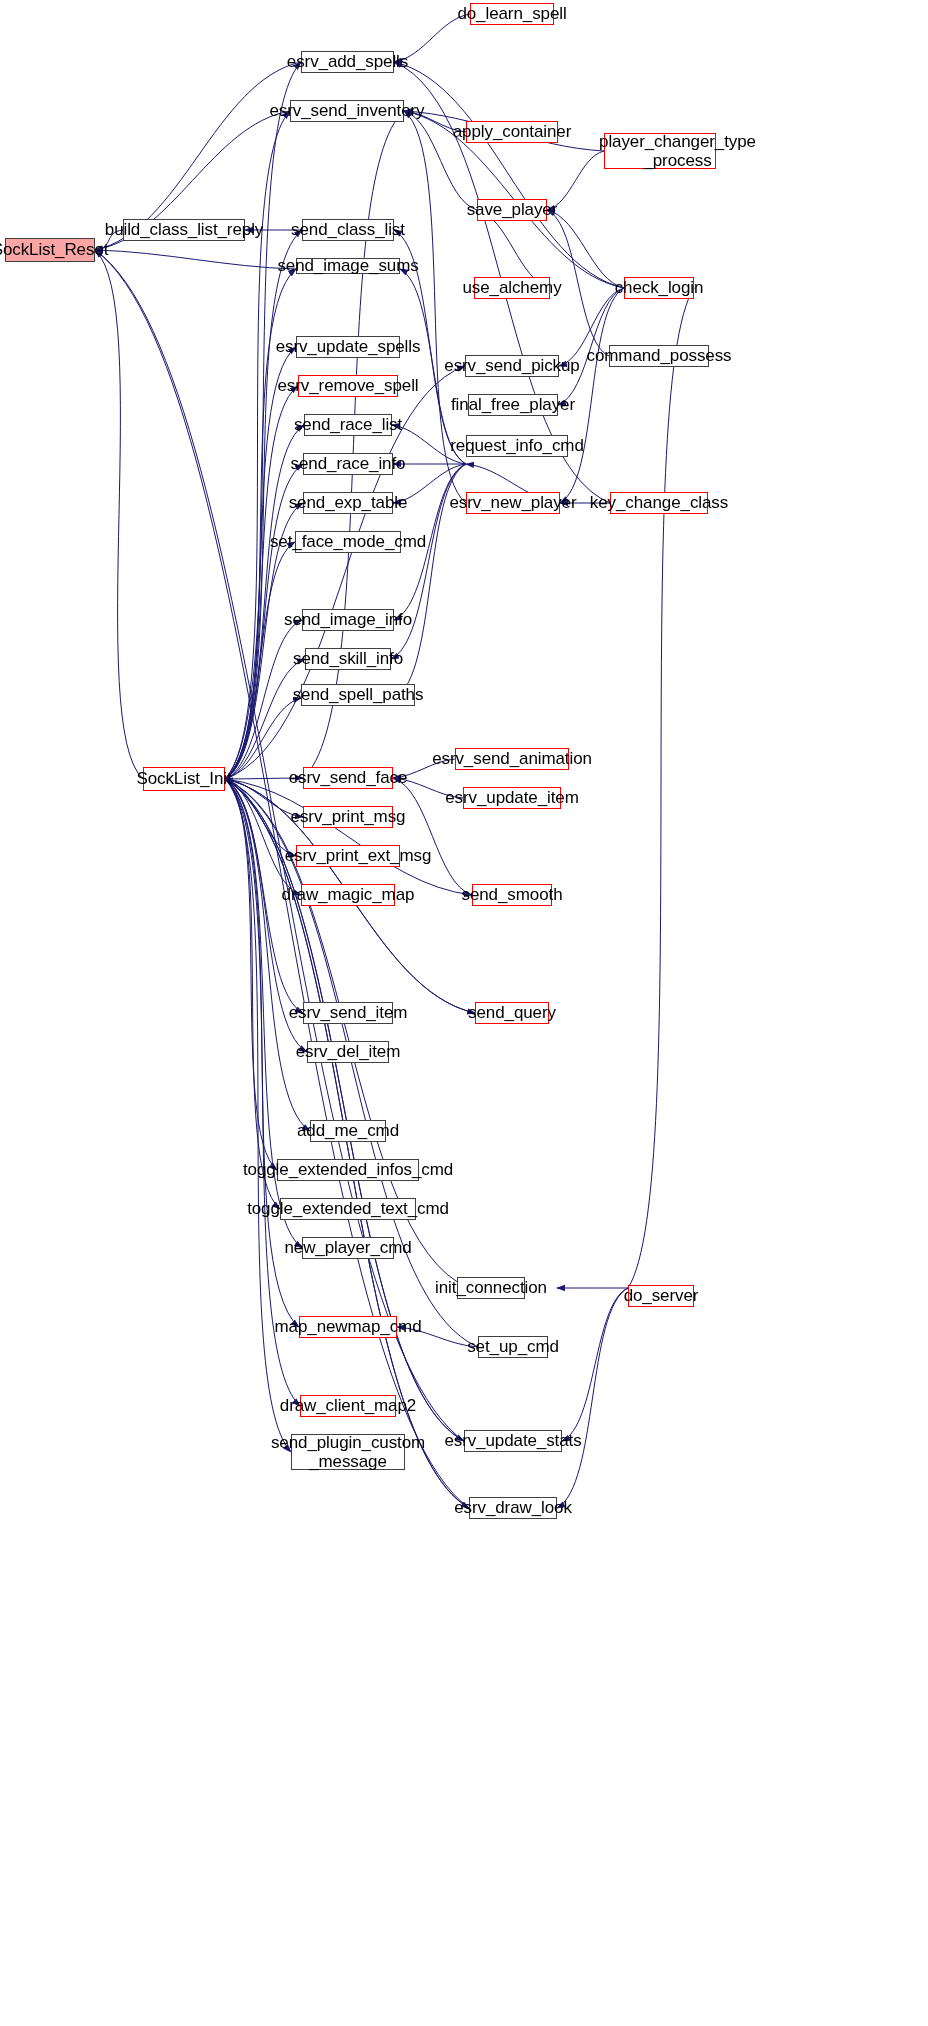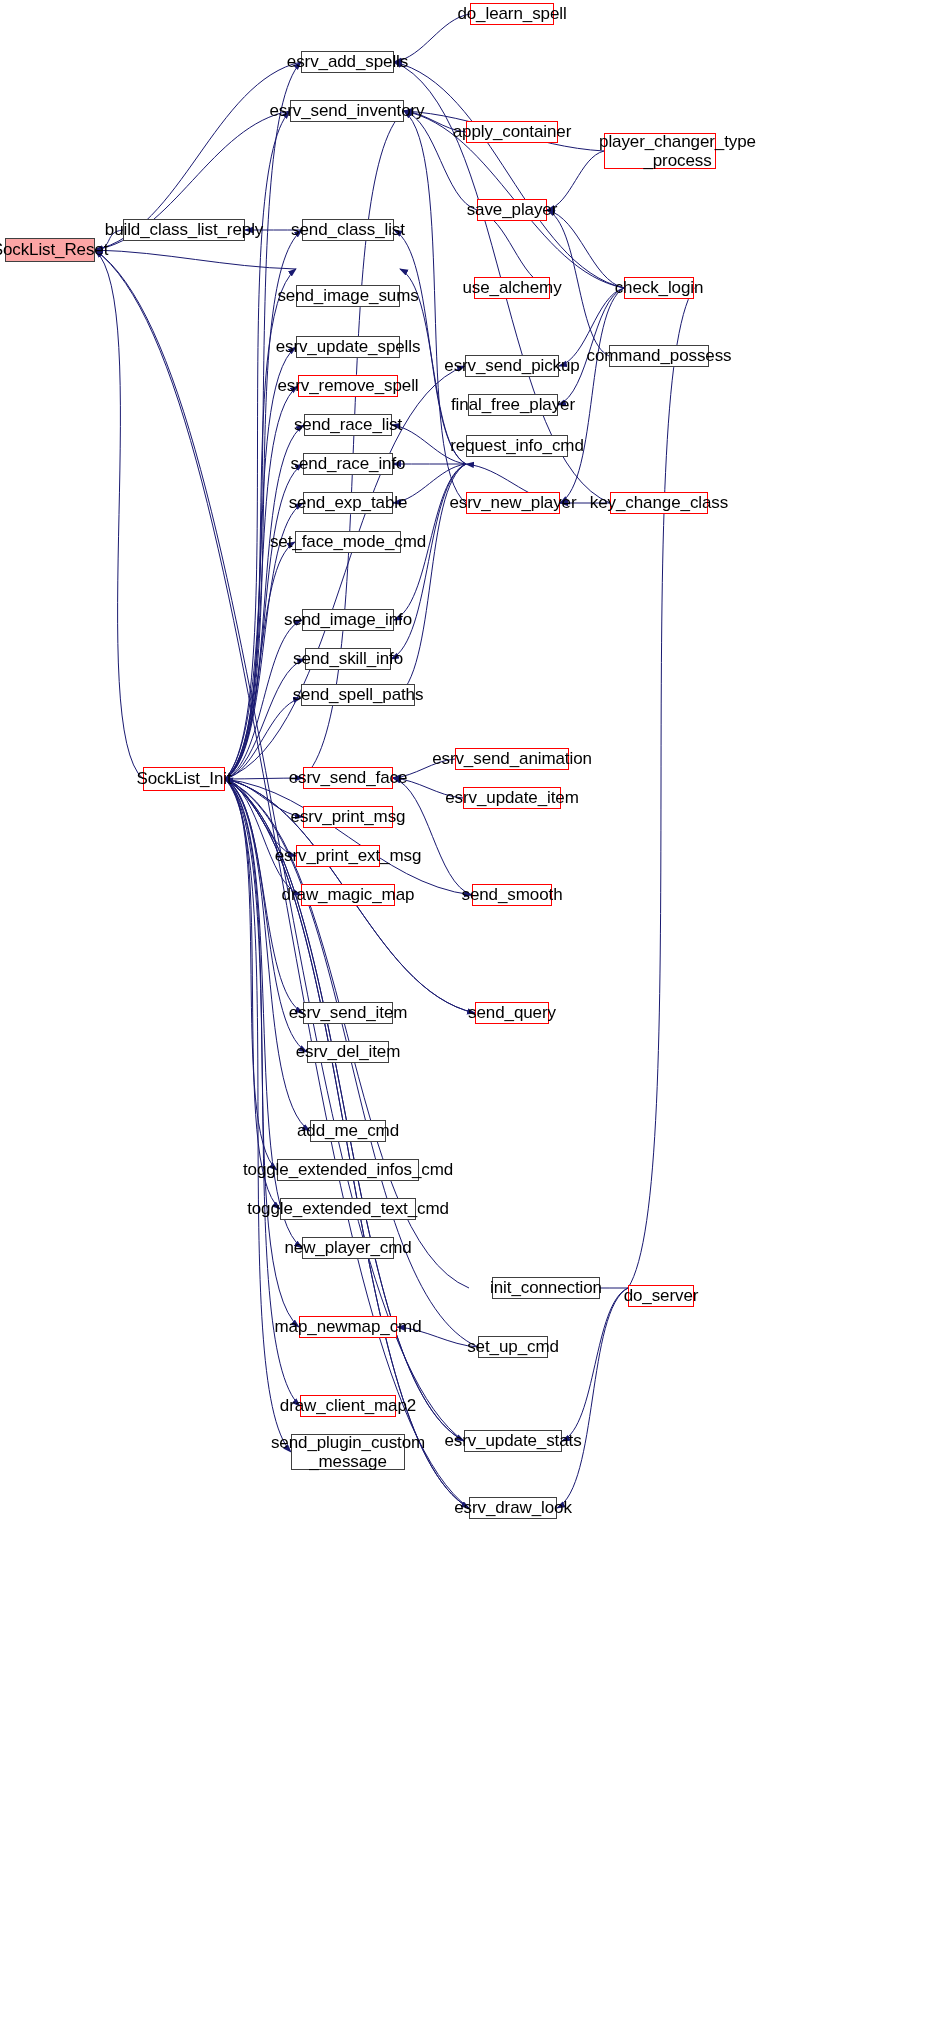--- a/index.html
+++ b/index.html
@@ -102,34 +102,34 @@
         <path d="M469,1508 C342.20000000000005,1435.1 351.79999999999995,851.9 225,779" marker-end="url(#ah)"></path>
         <path d="M472,895 C435.50480000000005,883.3 429.49519999999995,789.7 393,778" marker-end="url(#ah)"></path>
         <path d="M475,1013 C369.8096,989.6 330.1904,802.4 225,779" marker-end="url(#ah)"></path>
       </g>
   </svg>
 <div class="node root" style="left: 5px; top: 238px; width: 90px; height: 24px;">SockList_Reset</div>
     <div class="node" style="left: 123px; top: 219px; width: 122px; height: 22px;">build_class_list_reply</div>
     <div class="node" style="left: 301px; top: 51px; width: 93px; height: 22px;">esrv_add_spells</div>
     <div class="node" style="left: 290px; top: 100px; width: 114px; height: 22px;">esrv_send_inventory</div>
     <div class="node" style="left: 302px; top: 219px; width: 92px; height: 22px;">send_class_list</div>
-    <div class="node" style="left: 296px; top: 258px; width: 104px; height: 22px; margin-top: 27px;">send_image_sums</div>
+    <div class="node" style="left: 296px; top: 258px; width: 104px; height: 16px;">send_image_sums</div>
     <div class="node" style="left: 296px; top: 336px; width: 104px; height: 22px;">esrv_update_spells</div>
     <div class="node red" style="left: 298px; top: 375px; width: 100px; height: 22px;">esrv_remove_spell</div>
     <div class="node" style="left: 304px; top: 414px; width: 88px; height: 22px;">send_race_list</div>
     <div class="node" style="left: 303px; top: 453px; width: 90px; height: 22px;">send_race_info</div>
     <div class="node" style="left: 303px; top: 492px; width: 90px; height: 22px;">send_exp_table</div>
     <div class="node" style="left: 295px; top: 531px; width: 106px; height: 22px;">set_face_mode_cmd</div>
     <div class="node" style="left: 302px; top: 609px; width: 92px; height: 22px;">send_image_info</div>
     <div class="node" style="left: 305px; top: 648px; width: 86px; height: 22px;">send_skill_info</div>
     <div class="node" style="left: 301px; top: 684px; width: 114px; height: 22px;">send_spell_paths</div>
     <div class="node red" style="left: 143px; top: 767px; width: 82px; height: 24px;">SockList_Init</div>
     <div class="node red" style="left: 303px; top: 767px; width: 90px; height: 22px;">esrv_send_face</div>
     <div class="node red" style="left: 303px; top: 806px; width: 90px; height: 22px;">esrv_print_msg</div>
-    <div class="node red" style="left: 296px; top: 845px; width: 84px; height: 22px; padding-left: 20px;">esrv_print_ext_msg</div>
+    <div class="node red" style="left: 296px; top: 845px; width: 104px; height: 22px; padding-left: 20px;">esrv_print_ext_msg</div>
     <div class="node red" style="left: 301px; top: 884px; width: 94px; height: 22px;">draw_magic_map</div>
     <div class="node" style="left: 303px; top: 1002px; width: 90px; height: 22px;">esrv_send_item</div>
     <div class="node" style="left: 307px; top: 1041px; width: 82px; height: 22px;">esrv_del_item</div>
     <div class="node" style="left: 310px; top: 1120px; width: 76px; height: 22px;">add_me_cmd</div>
     <div class="node" style="left: 277px; top: 1159px; width: 142px; height: 22px;">toggle_extended_infos_cmd</div>
     <div class="node" style="left: 280px; top: 1198px; width: 136px; height: 22px;">toggle_extended_text_cmd</div>
     <div class="node" style="left: 302px; top: 1237px; width: 92px; height: 22px;">new_player_cmd</div>
     <div class="node red" style="left: 299px; top: 1316px; width: 98px; height: 22px;">map_newmap_cmd</div>
     <div class="node red" style="left: 300px; top: 1395px; width: 96px; height: 22px;">draw_client_map2</div>
     <div class="node" style="left: 291px; top: 1434px; width: 114px; height: 36px;">send_plugin_custom
@@ -139,21 +139,21 @@
     <div class="node red" style="left: 477px; top: 199px; width: 70px; height: 22px;">save_player</div>
     <div class="node red" style="left: 474px; top: 277px; width: 76px; height: 22px;">use_alchemy</div>
     <div class="node" style="left: 465px; top: 355px; width: 94px; height: 22px;">esrv_send_pickup</div>
     <div class="node" style="left: 468px; top: 394px; width: 90px; height: 22px;">final_free_player</div>
     <div class="node" style="left: 466px; top: 435px; width: 102px; height: 22px;">request_info_cmd</div>
     <div class="node red" style="left: 466px; top: 492px; width: 94px; height: 22px;">esrv_new_player</div>
     <div class="node red" style="left: 455px; top: 748px; width: 114px; height: 22px;">esrv_send_animation</div>
     <div class="node red" style="left: 463px; top: 787px; width: 98px; height: 22px;">esrv_update_item</div>
     <div class="node red" style="left: 472px; top: 884px; width: 80px; height: 22px;">send_smooth</div>
     <div class="node red" style="left: 475px; top: 1002px; width: 74px; height: 22px;">send_query</div>
-    <div class="node" style="left: 492px; top: 1277px; width: 108px; height: 22px;">init_connection</div>
+    <div class="node" style="left: 457px; top: 1277px; width: 68px; height: 22px;">init_connection</div>
     <div class="node" style="left: 478px; top: 1336px; width: 70px; height: 22px;">set_up_cmd</div>
     <div class="node" style="left: 464px; top: 1430px; width: 98px; height: 22px;">esrv_update_stats</div>
     <div class="node" style="left: 469px; top: 1497px; width: 88px; height: 22px;">esrv_draw_look</div>
     <div class="node red" style="left: 604px; top: 133px; width: 112px; height: 36px; padding-left: 35px;">player_changer_type
 _process</div>
     <div class="node red" style="left: 624px; top: 277px; width: 70px; height: 22px;">check_login</div>
     <div class="node" style="left: 609px; top: 345px; width: 100px; height: 22px;">command_possess</div>
     <div class="node red" style="left: 610px; top: 492px; width: 98px; height: 22px;">key_change_class</div>
     <div class="node red" style="left: 628px; top: 1277px; width: 66px; height: 22px; margin-top: 8px;">do_server</div>
   </div>

